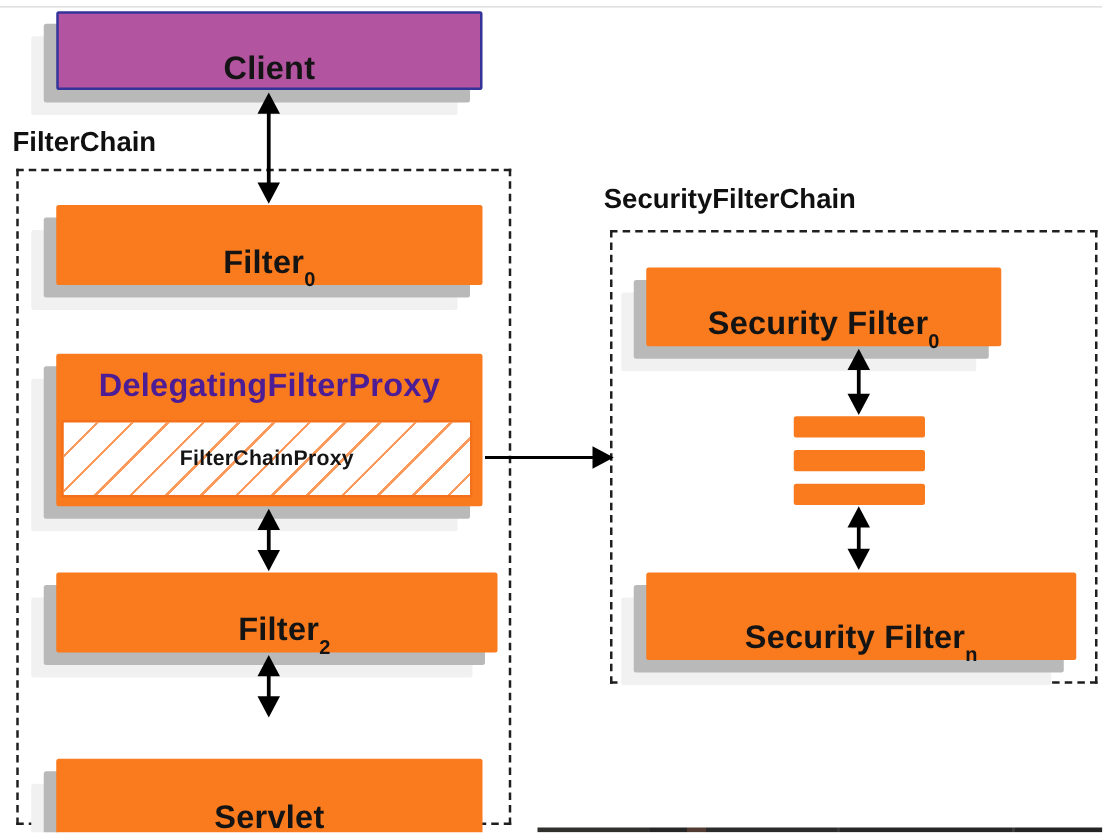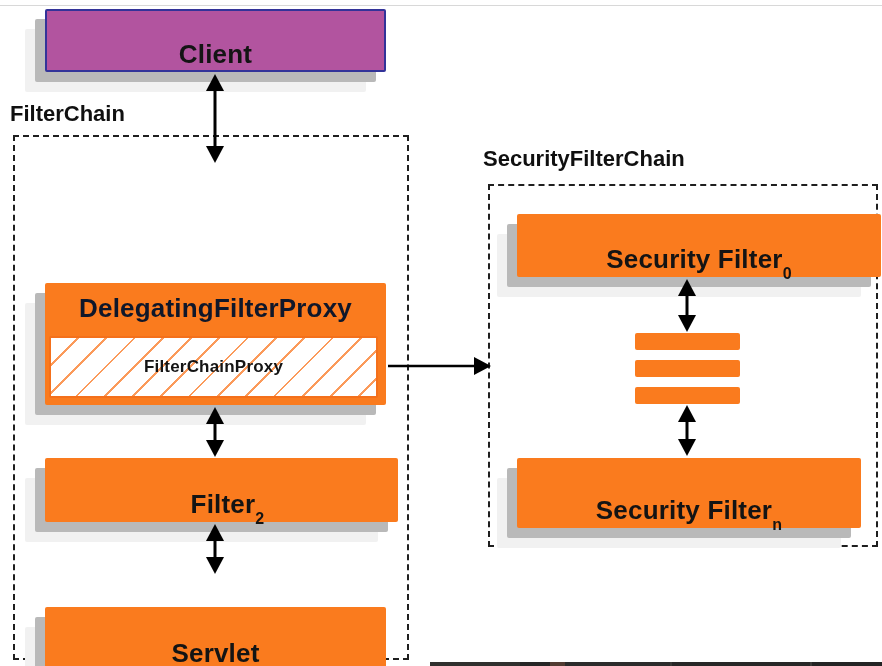--- a/index.html
+++ b/index.html
@@ -15,33 +15,33 @@
   }
   .shadow{box-shadow:-10px 10px 0 #b9b9b9, -20px 20px 0 #f1f1f1;}
   .orange{background:#fa7b1e;}
   .client{
     left:45px;top:9px;width:341px;height:63px;
     background:#b2549f;border:2px solid #333399;box-sizing:border-box;
   }
   .filter0{left:45px;top:164px;width:341px;height:64px;}
   .dfp{left:45px;top:283px;width:341px;height:122px;display:block;}
   .dfp-title{height:51px;display:flex;align-items:center;justify-content:center;
-    font-weight:bold;font-size:26px;color:#0f172a;}
+    font-weight:bold;font-size:26px;color:#4c1d95;}
   .fcp{
     position:absolute;left:4px;top:53px;width:329px;height:62px;box-sizing:border-box;
     border:2px solid #f4701b;border-radius:2px;
     background:
       repeating-linear-gradient(135deg, rgba(0,0,0,0) 0 18px, #fb9a5a 18px 20px),
       #ffffff;
     display:flex;align-items:center;justify-content:center;
     font-weight:bold;font-size:17px;color:#141414;
   }
   .filter2{left:45px;top:458px;width:341px;height:64px;padding-left:12px;}
   .servlet{left:45px;top:607px;width:341px;height:62px;}
-  .sf0{left:517px;top:214px;width:364px;height:63px;}
+  .sf0{left:517px;top:214px;width:284px;height:63px;}
   .sfn{left:517px;top:458px;width:344px;height:70px;}
   .bar{position:absolute;left:635px;width:105px;height:17px;background:#fa7b1e;border-radius:2px;}
   .bar1{top:333px;} .bar2{top:360px;} .bar3{top:387px;}
   .group-label{
     position:absolute;font-weight:bold;font-size:22px;color:#101010;white-space:nowrap;
   }
   .label-filterchain{left:10px;top:101px;}
   .label-sfc{left:483px;top:146px;}
   .dashed{
     position:absolute;border:2px dashed #1f1f1f;box-sizing:border-box;background:transparent;
@@ -66,20 +66,23 @@
   <div class="group-label label-filterchain">FilterChain</div>
   <div class="group-label label-sfc">SecurityFilterChain</div>
 
   <div class="dashed dash-left"></div>
   <div class="dashed dash-right"></div>
 
   <div class="box client shadow">
     <span>Client</span>
   </div>
 
+  <div class="box orange filter0 shadow">
+    <span><span>Filter</span><sub>0</sub></span>
+  </div>
 
   <div class="box orange dfp shadow">
     <div class="dfp-title">DelegatingFilterProxy</div>
     <div class="fcp">
       <span>FilterChainProxy</span>
     </div>
   </div>
 
   <div class="box orange filter2 shadow">
     <span><span>Filter</span><sub>2</sub></span>

